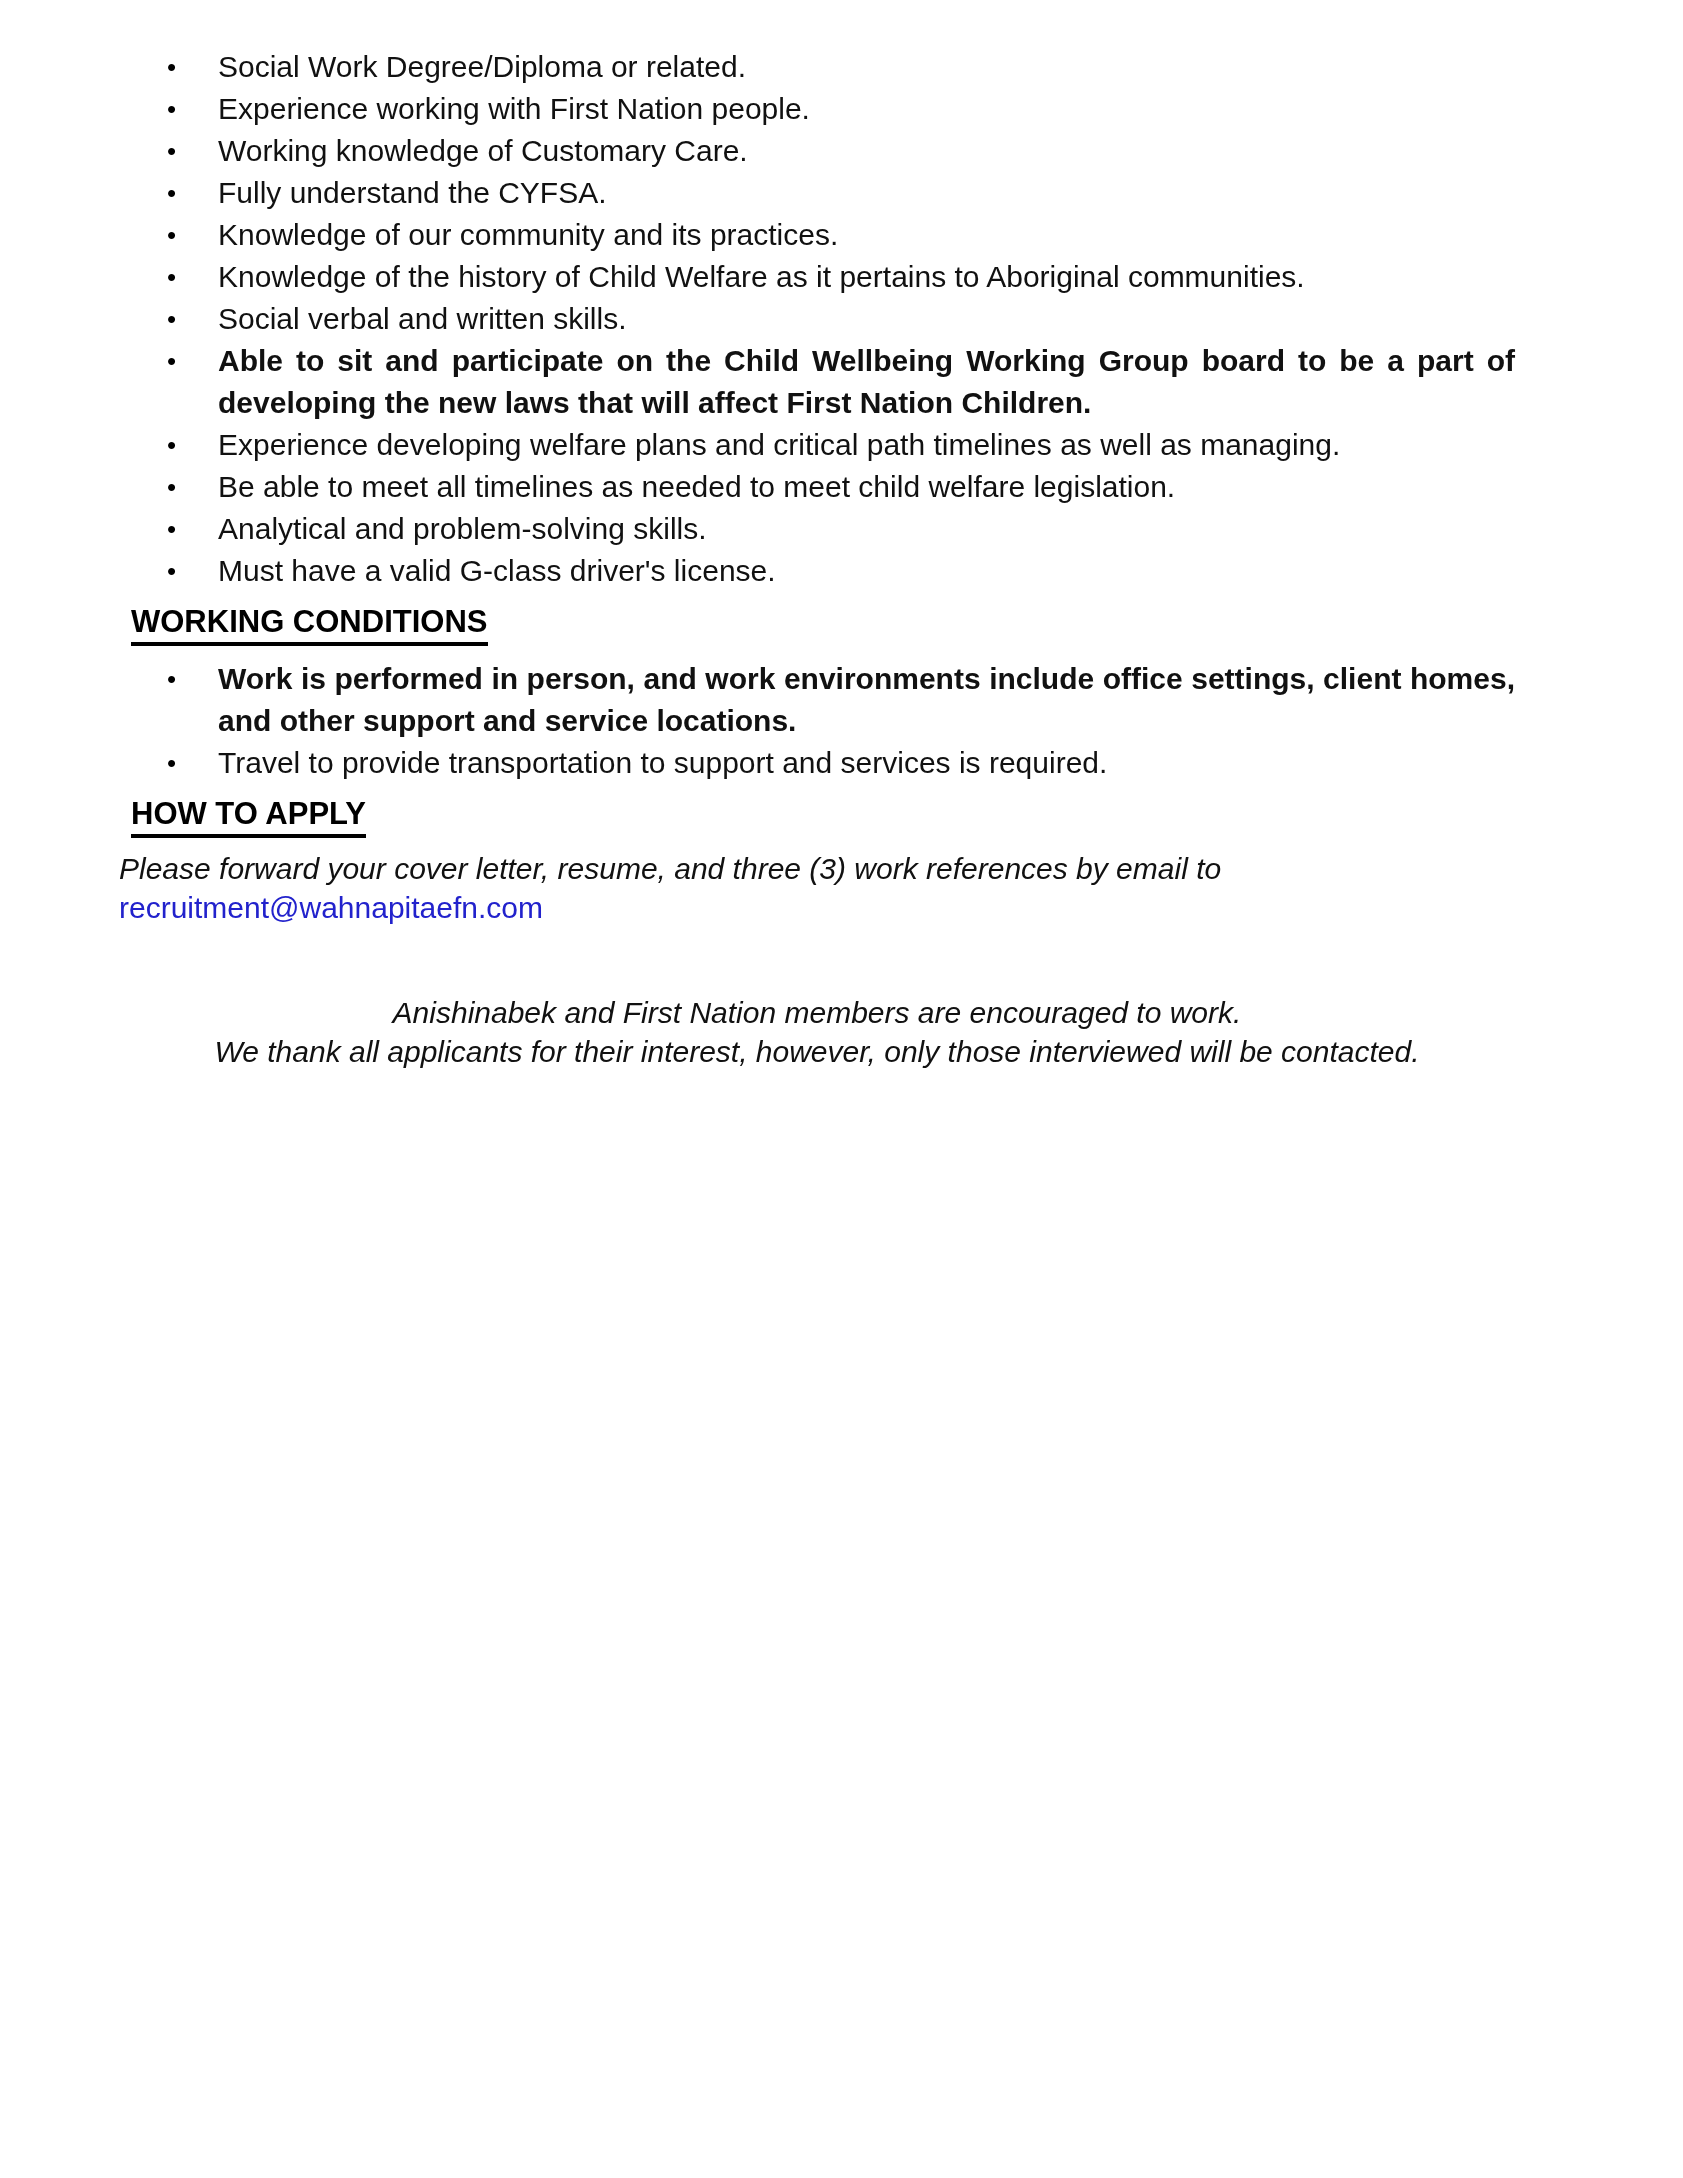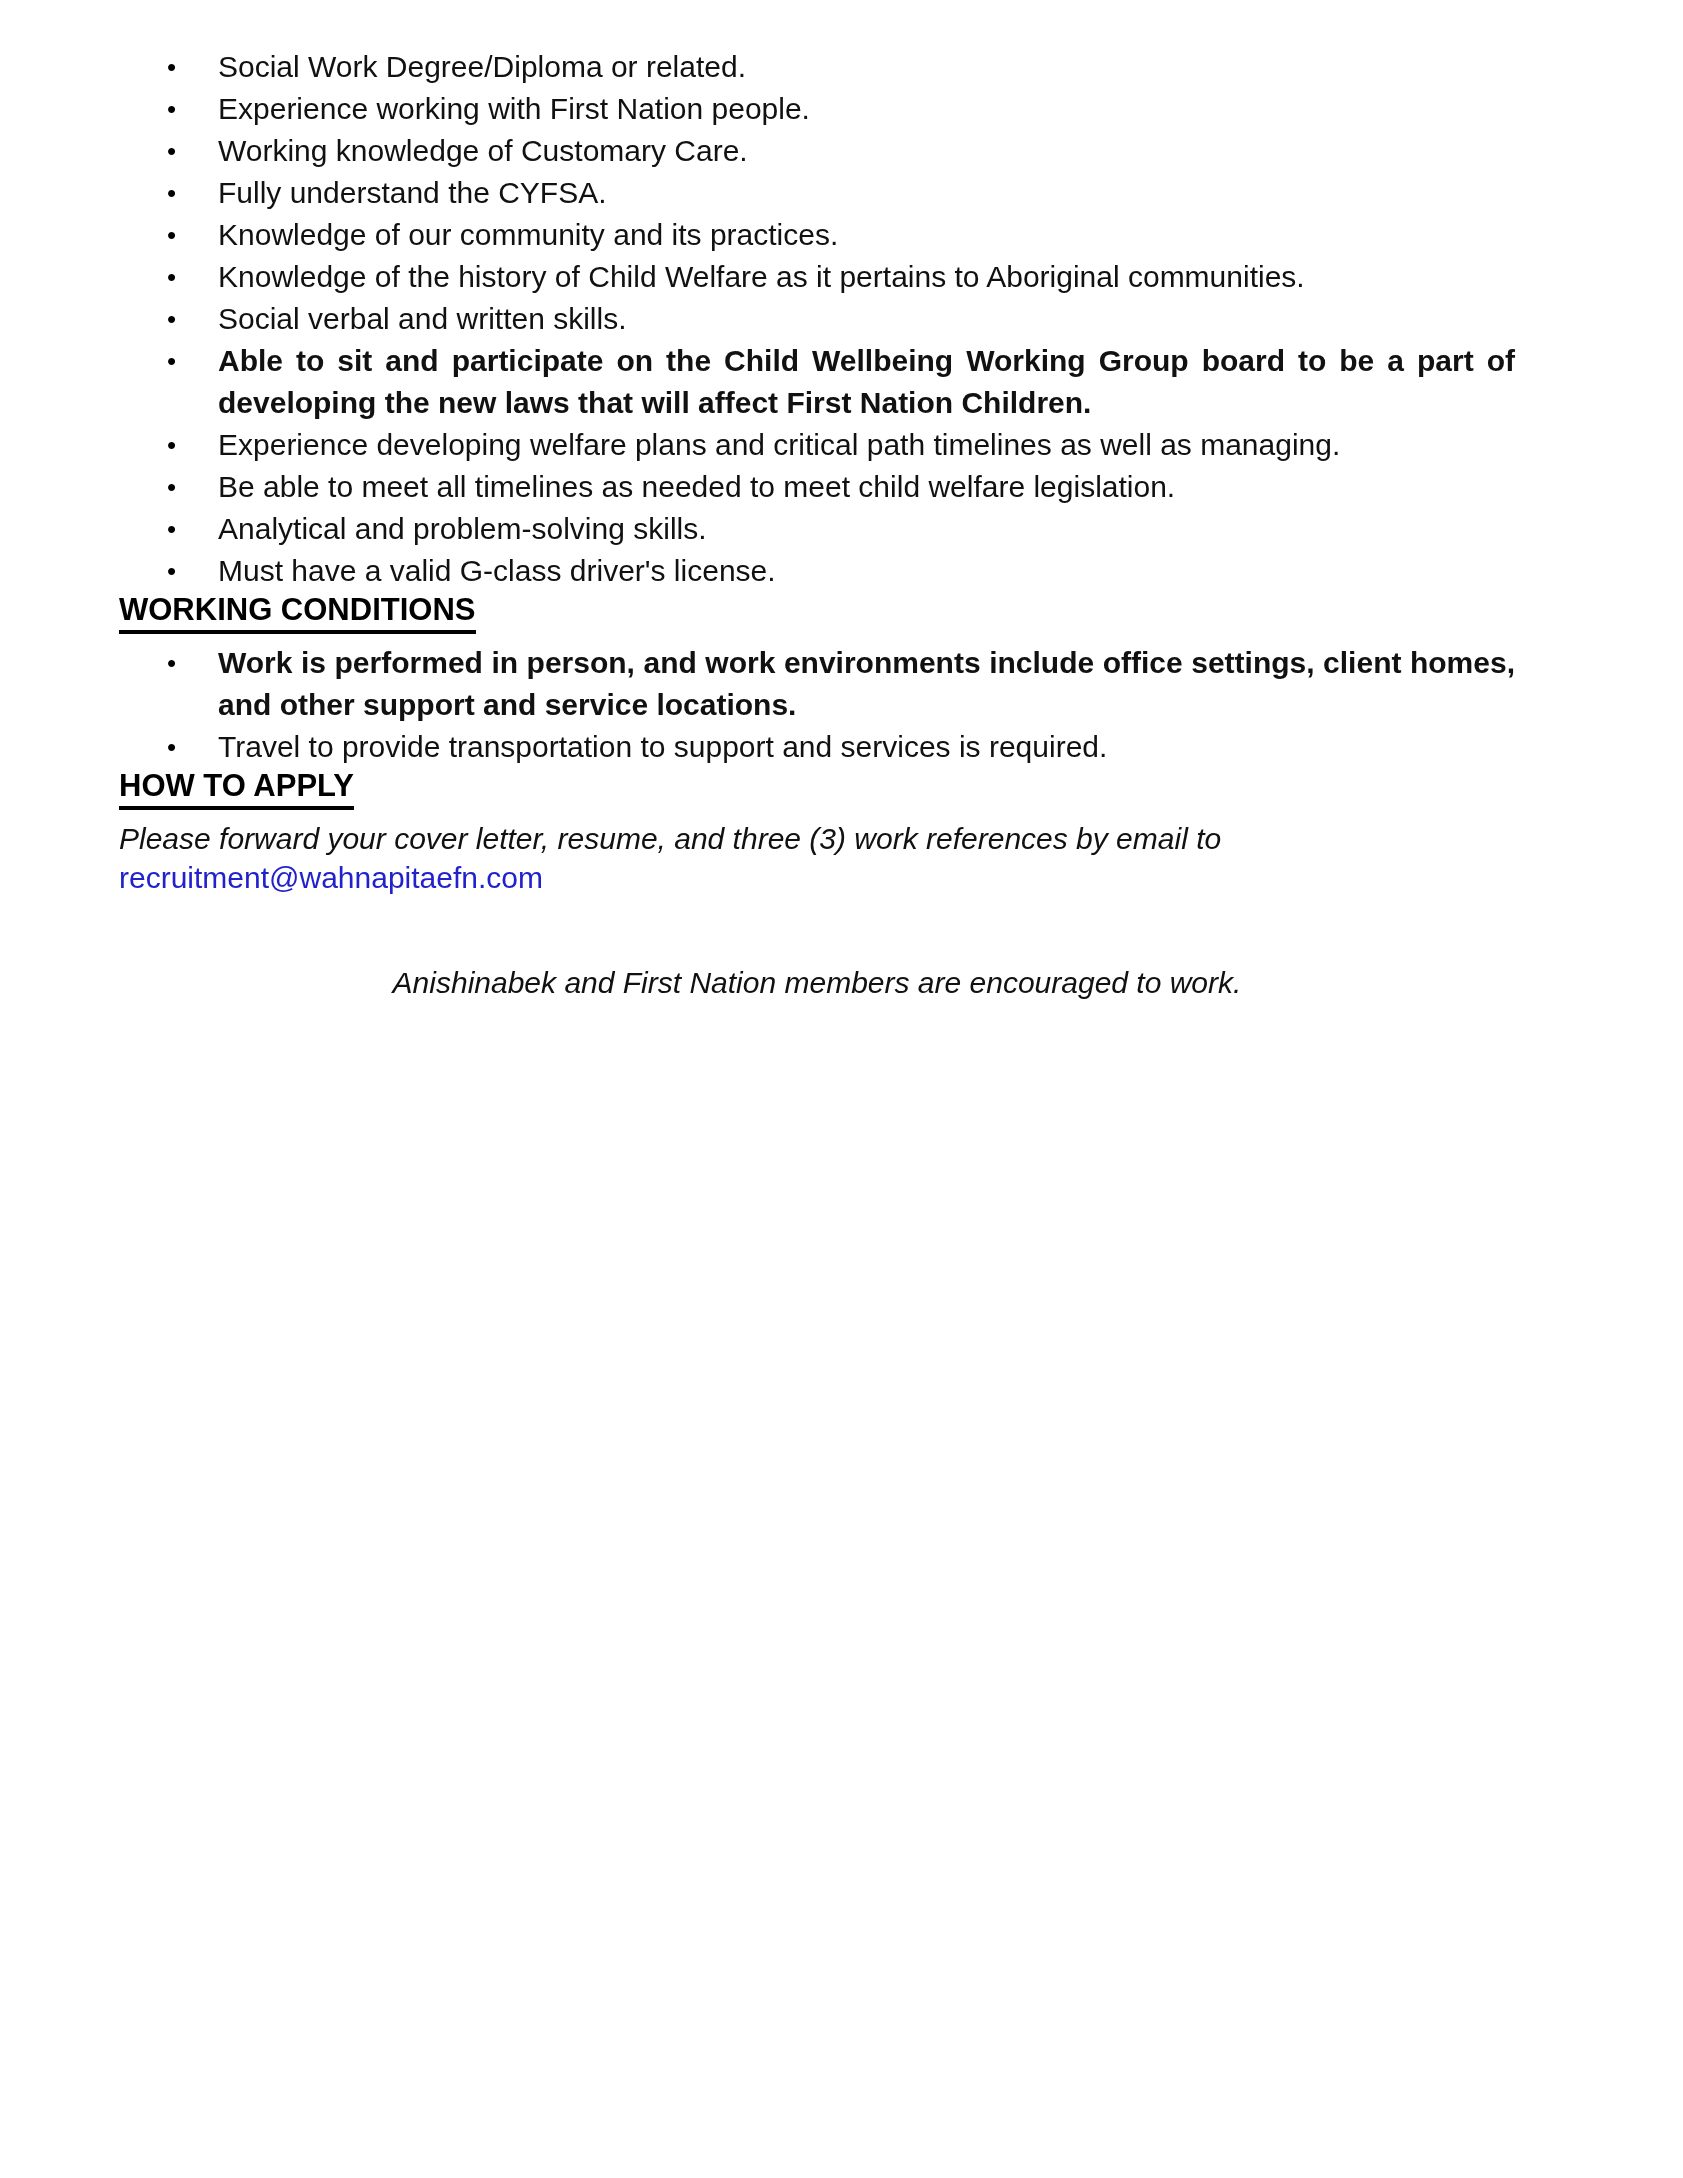--- a/index.html
+++ b/index.html
@@ -36,21 +36,21 @@
     flex: 1 1 auto;
     display: block;
   }
   ul.blist li.justify .btext {
     text-align: justify;
     text-align-last: left;
     font-weight: bold;
   }
   
   h2.sec-heading {
-    margin: 0;
+    margin: 12px;
     font-size: 31px;
     line-height: 36px;
     font-weight: bold;
     color: #000000;
   }
   h2.sec-heading > span {
     display: inline-block;
     border-bottom: 4px solid #000000;
     padding-bottom: 2px;
   }
@@ -160,16 +160,17 @@
   </h2>
 
   <p class="hta-instructions">Please forward your cover letter, resume, and three (3) work references by email to</p>
 
   <p class="hta-email-line">
     <a class="email-link" href="#">recruitment@wahnapitaefn.com</a>
   </p>
 
   <div class="footer-note">
     <p>Anishinabek and First Nation members are encouraged to work.</p>
+    <p>We thank all applicants for their interest, however, only those interviewed will be contacted.</p>
   </div>
 
 </div>
 
 
 </body></html>

